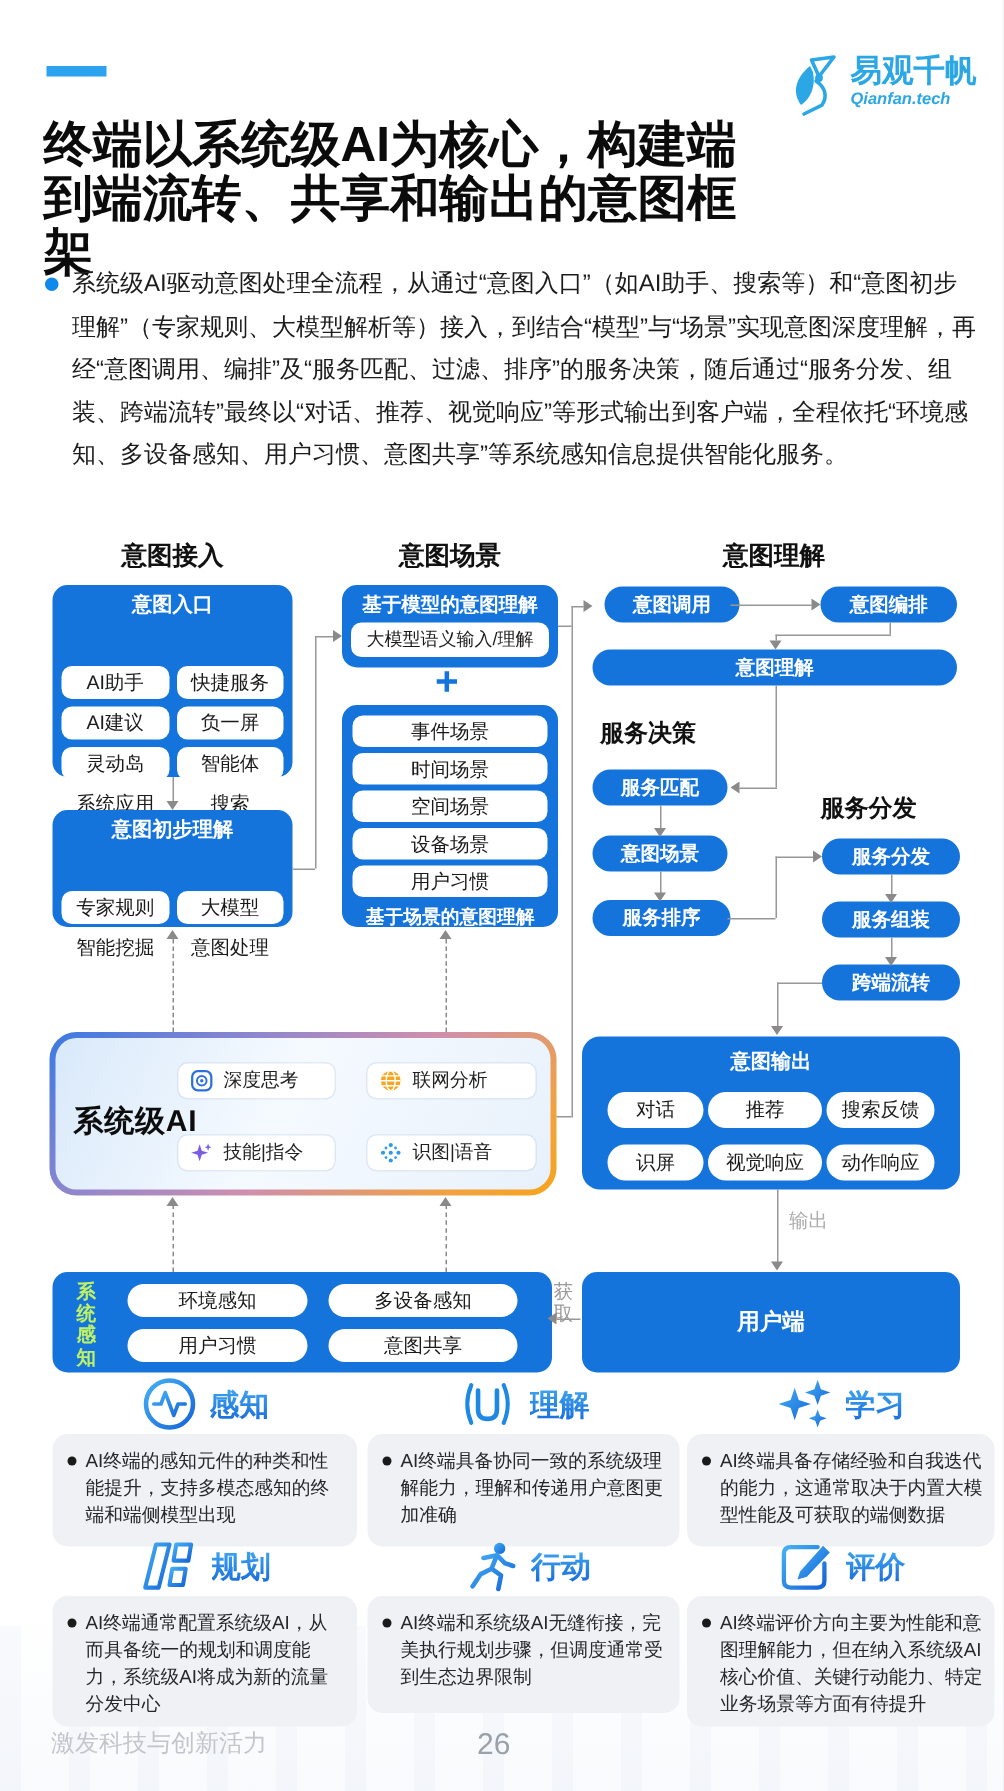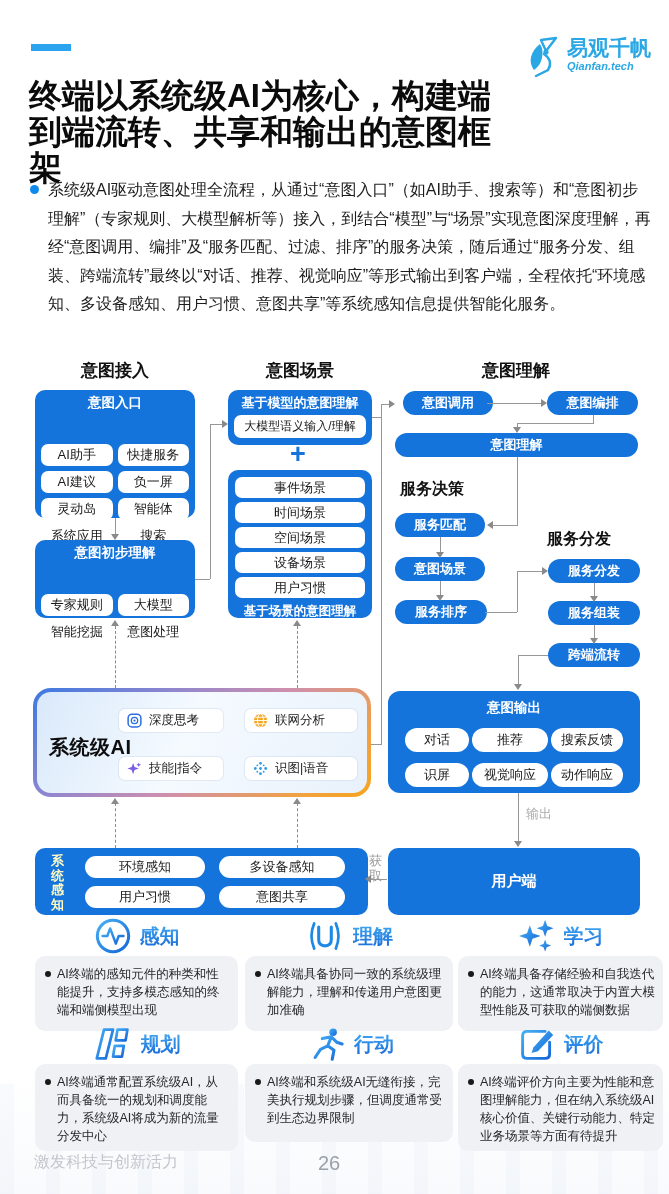--- a/index.html
+++ b/index.html
@@ -31,21 +31,21 @@
   .pill-b{position:absolute;background:#1474DC;border-radius:12px;color:#fff;font-size:13px;font-weight:700;
           display:flex;align-items:center;justify-content:center;height:24px;box-sizing:border-box;}
   .plus{position:absolute;color:#1474DC;font-size:27px;font-weight:800;}
   .bfoot{font-size:12.5px;font-weight:700;text-align:center;color:#fff;padding-top:5px;}
   .out-grid{display:grid;grid-template-columns:64px 76px 72px;justify-content:space-between;
             gap:11px 0;padding:7px 17px 0;}
   .out-grid .pill-w{border-radius:12px;height:24px;font-size:13px;}
   .client{display:flex;align-items:center;justify-content:center;font-size:15px;font-weight:700;}
   
   .sense-title{position:absolute;left:16px;top:6px;width:15px;font-size:13px;font-weight:700;
-               line-height:14.5px;word-break:break-all;color:#fef9c3;}
+               line-height:14.5px;word-break:break-all;color:#bef264;}
   .sense-pill{position:absolute;height:22px;border-radius:11px;}
   
   .aibox{position:absolute;border-radius:18px;padding:4px;box-sizing:border-box;
          background:linear-gradient(140deg,#3B79E2 0%,#8F86CE 30%,#CE8FAE 55%,#F2A23F 85%,#F7A41C 100%);}
   .aibox .inner{width:100%;height:100%;border-radius:14px;box-sizing:border-box;position:relative;
          background:linear-gradient(115deg,#D9E9FA 0%,#F5FAFF 45%,#E8F1FB 100%);}
   .ailabel{position:absolute;left:12px;top:42px;font-size:20px;font-weight:800;color:#0d0d0d;letter-spacing:.5px;}
   .chips{position:absolute;left:82px;top:17px;width:246px;display:grid;
          grid-template-columns:104px 112px;gap:25px 22px;}
   .chip{background:#fff;border-radius:6px;height:23px;display:flex;align-items:center;gap:7px;

